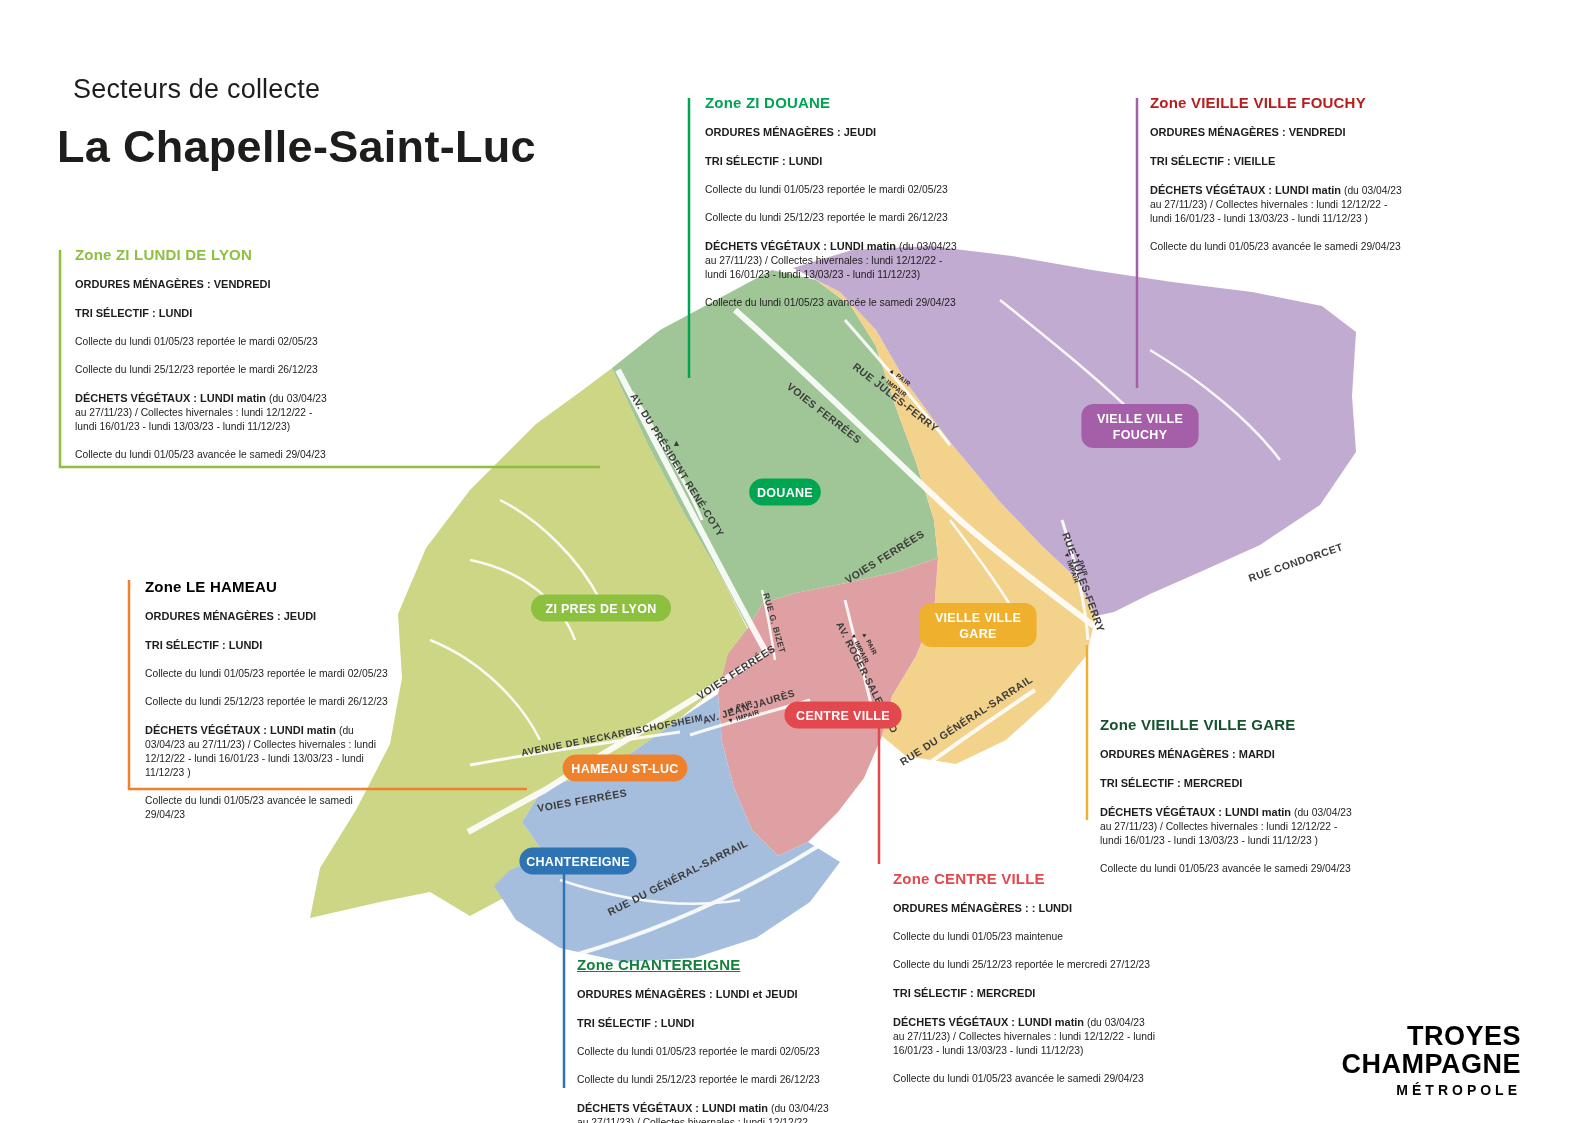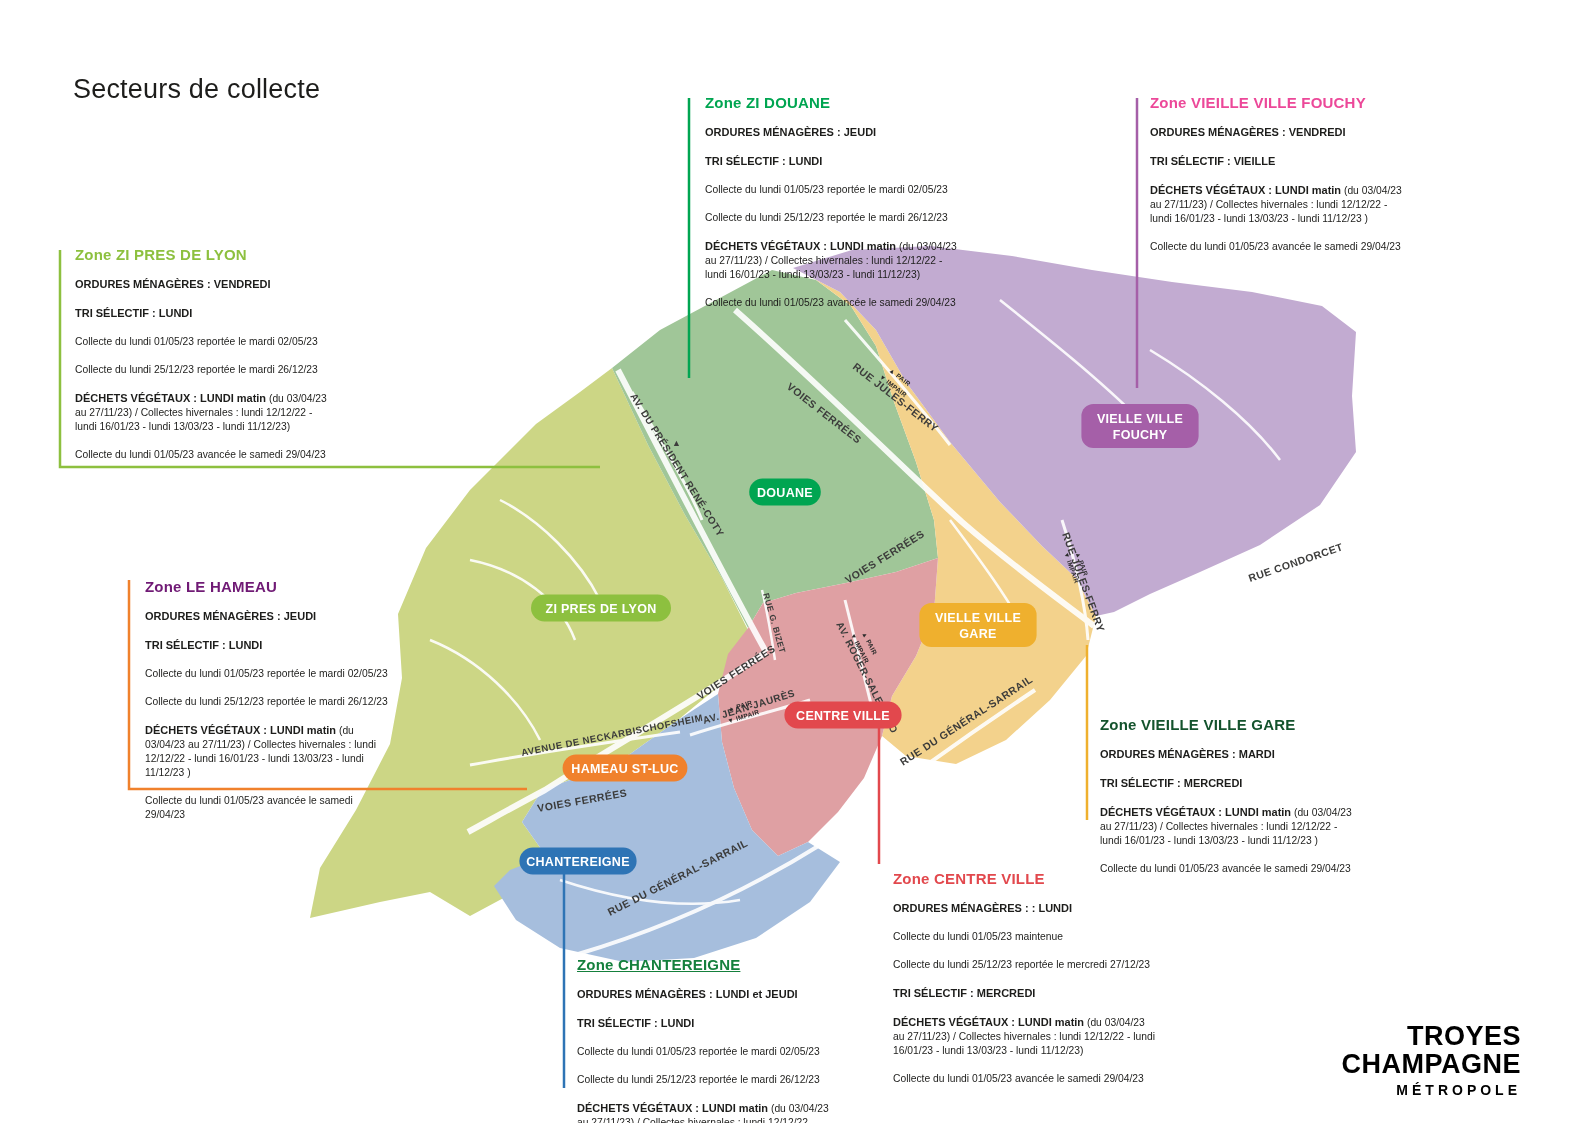--- a/index.html
+++ b/index.html
@@ -136,50 +136,51 @@
       </g>
       <g transform="translate(578,861)">
         <rect x="-58.599999999999994" y="-13.5" width="117.19999999999999" height="27" rx="13.5" fill="#2e74b5"></rect>
         <text class="pill-text" x="0" y="4.5">CHANTEREIGNE</text>
       </g>
     </g>
 </svg>
 
 <div class="header">
   <h2>Secteurs de collecte</h2>
+  <h1>La Chapelle-Saint-Luc</h1>
 </div>
 
 <div id="zone-blocks">
     <div class="zone-block" style="left: 75px; top: 246px; width: 252px;">
-      <h3 style="color: rgb(141, 192, 63);">Zone ZI PRES DE LYON</h3>
+      <h3 style="color: rgb(141, 192, 63);">Zone ZI LUNDI DE LYON</h3>
       <p><strong>ORDURES MÉNAGÈRES : VENDREDI</strong></p>
       <p><strong>TRI SÉLECTIF : LUNDI</strong></p>
       <p>Collecte du lundi 01/05/23 reportée le mardi 02/05/23</p>
       <p>Collecte du lundi 25/12/23 reportée le mardi 26/12/23</p>
       <p><strong>DÉCHETS VÉGÉTAUX : LUNDI matin</strong> (du 03/04/23 au 27/11/23) / Collectes hivernales : lundi 12/12/22 - lundi 16/01/23 - lundi 13/03/23 - lundi 11/12/23)</p>
       <p>Collecte du lundi 01/05/23 avancée le samedi 29/04/23</p>
     </div>
     <div class="zone-block" style="left: 705px; top: 94px; width: 252px;">
       <h3 style="color: rgb(0, 165, 81);">Zone ZI DOUANE</h3>
       <p><strong>ORDURES MÉNAGÈRES : JEUDI</strong></p>
       <p><strong>TRI SÉLECTIF : LUNDI</strong></p>
       <p>Collecte du lundi 01/05/23 reportée le mardi 02/05/23</p>
       <p>Collecte du lundi 25/12/23 reportée le mardi 26/12/23</p>
       <p><strong>DÉCHETS VÉGÉTAUX : LUNDI matin</strong> (du 03/04/23 au 27/11/23) / Collectes hivernales : lundi 12/12/22 - lundi 16/01/23 - lundi 13/03/23 - lundi 11/12/23)</p>
       <p>Collecte du lundi 01/05/23 avancée le samedi 29/04/23</p>
     </div>
     <div class="zone-block" style="left: 1150px; top: 94px; width: 252px;">
-      <h3 style="color: #ec4899;">Zone VIEILLE VILLE FOUCHY</h3>
+      <h3 style="color: #b91c1c;">Zone VIEILLE VILLE FOUCHY</h3>
       <p><strong>ORDURES MÉNAGÈRES : VENDREDI</strong></p>
       <p><strong>TRI SÉLECTIF : VIEILLE</strong></p>
       <p><strong>DÉCHETS VÉGÉTAUX : LUNDI matin</strong> (du 03/04/23 au 27/11/23) / Collectes hivernales : lundi 12/12/22 - lundi 16/01/23 - lundi 13/03/23 - lundi 11/12/23 )</p>
       <p>Collecte du lundi 01/05/23 avancée le samedi 29/04/23</p>
     </div>
     <div class="zone-block" style="left: 145px; top: 578px; width: 248px;">
-      <h3 style="color: #701a75;">Zone LE HAMEAU</h3>
+      <h3 style="color: #000000;">Zone LE HAMEAU</h3>
       <p><strong>ORDURES MÉNAGÈRES : JEUDI</strong></p>
       <p><strong>TRI SÉLECTIF : LUNDI</strong></p>
       <p>Collecte du lundi 01/05/23 reportée le mardi 02/05/23</p>
       <p>Collecte du lundi 25/12/23 reportée le mardi 26/12/23</p>
       <p><strong>DÉCHETS VÉGÉTAUX : LUNDI matin</strong> (du 03/04/23 au 27/11/23) / Collectes hivernales : lundi 12/12/22 - lundi 16/01/23 - lundi 13/03/23 - lundi 11/12/23 )</p>
       <p>Collecte du lundi 01/05/23 avancée le samedi 29/04/23</p>
     </div>
     <div class="zone-block" style="left: 1100px; top: 716px; width: 258px;">
       <h3 style="color: #14532d;">Zone VIEILLE VILLE GARE</h3>
       <p><strong>ORDURES MÉNAGÈRES : MARDI</strong></p>

